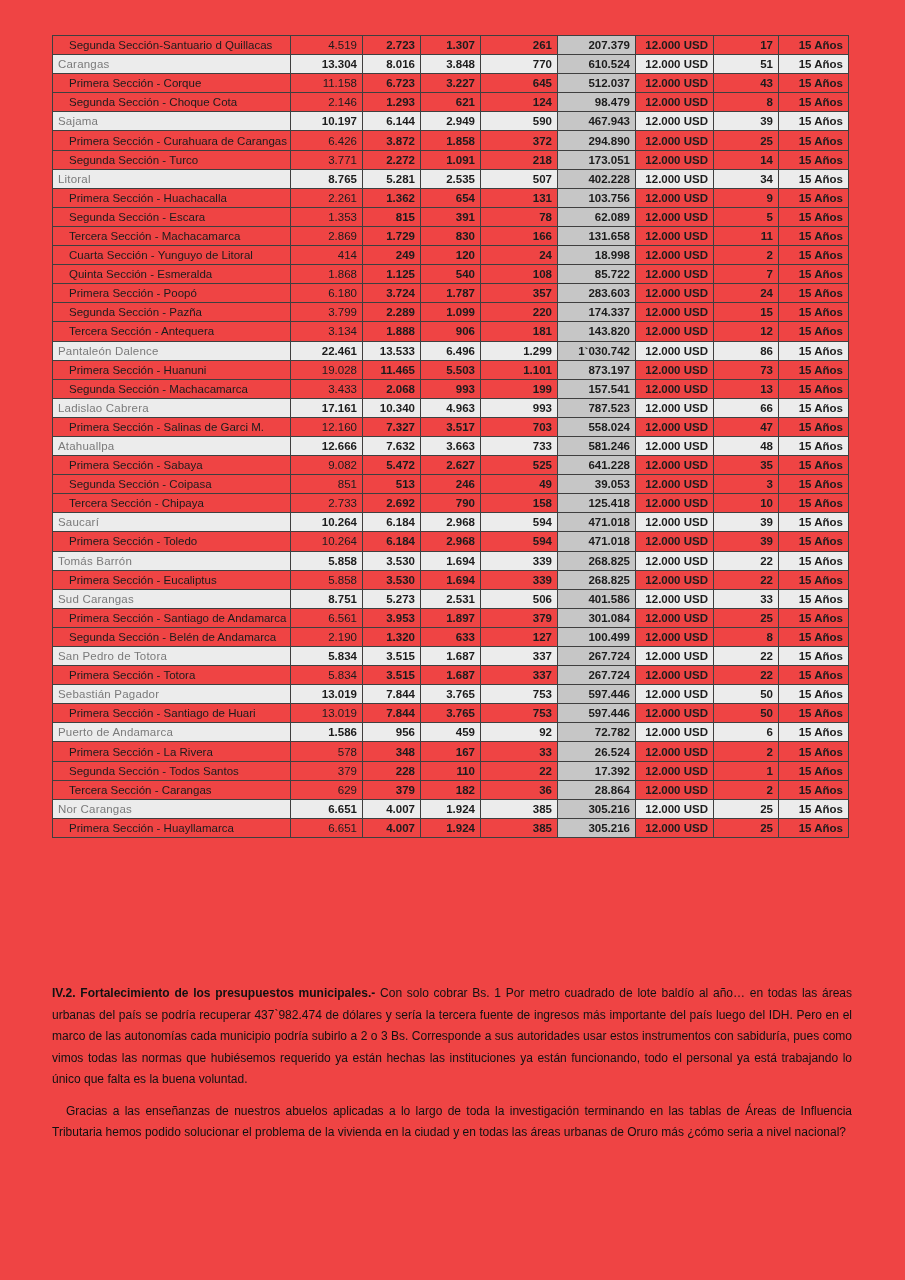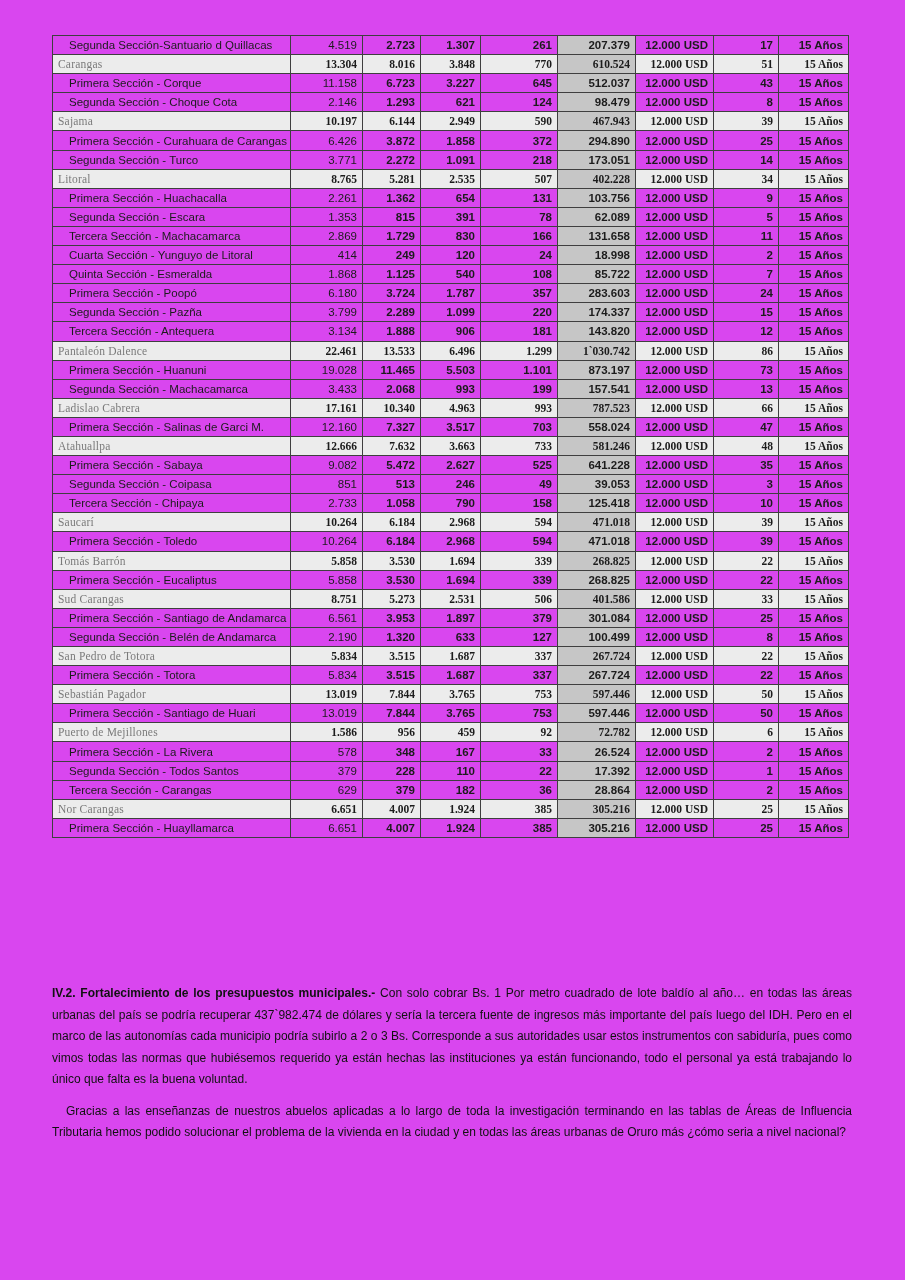--- a/index.html
+++ b/index.html
@@ -4,21 +4,21 @@
 <style>
   * { margin: 0; padding: 0; box-sizing: border-box; }
   html, body {
     width: 905px; height: 1280px;
     background: #ffffff;
     font-family: "Liberation Sans", sans-serif;
   }
   .page {
     position: relative;
     width: 905px; height: 1280px;
-    background: #d946ef;
+    background: #ef4444;
     overflow: hidden;
   }
 
   
   .table-wrap {
     position: absolute;
     left: 52px; top: 35px;
     width: 796px;
   }
   table.muni {
@@ -32,21 +32,21 @@
     height: 19.1px;
     font-size: 11.5px;
     padding: 0 5px 0 0;
     white-space: nowrap;
     overflow: hidden;
     color: #1c1c1c;
     vertical-align: middle;
   }
   tr.section td.c-name { padding-left: 16px; padding-right: 2px; color: #1c1c1c; }
   tr.province td.c-name { padding-left: 5px; padding-right: 2px; color: #7a7a7a; letter-spacing: 0.2px; }
-  tr.province { background: #ececec; font-family: Liberation Serif, serif; }
+  tr.province { background: #ececec; }
   tr.province td { font-weight: bold; }
   tr.province td.c-name { font-weight: normal; }
 
   td.c-num  { text-align: right; }
   td.c-v0   { text-align: right; font-weight: normal; }
   tr.province td.c-v0 { font-weight: bold; }
   td.c-v1, td.c-v2, td.c-v3 { text-align: right; font-weight: bold; }
   td.c-v4   { text-align: right; font-weight: bold; background: #c6c6c6;
               border-left: 1px solid #2a2a2a; border-right: 1px solid #2a2a2a; }
   td.c-v5   { font-weight: bold; padding-right: 0; }
@@ -346,21 +346,21 @@
             <td class="c-num c-v2">246</td>
             <td class="c-num c-v3">49</td>
             <td class="c-num c-v4">39.053</td>
             <td class="c-num c-v5">12.000 USD</td>
             <td class="c-num c-v6">3</td>
             <td class="c-num c-v7">15 Años</td>
           </tr>
           <tr class="section">
             <td class="c-name">Tercera Sección - Chipaya</td>
             <td class="c-num c-v0">2.733</td>
-            <td class="c-num c-v1">1.058</td>
+            <td class="c-num c-v1">2.692</td>
             <td class="c-num c-v2">790</td>
             <td class="c-num c-v3">158</td>
             <td class="c-num c-v4">125.418</td>
             <td class="c-num c-v5">12.000 USD</td>
             <td class="c-num c-v6">10</td>
             <td class="c-num c-v7">15 Años</td>
           </tr>
           <tr class="province">
             <td class="c-name">Saucarí</td>
             <td class="c-num c-v0">10.264</td>
@@ -476,21 +476,21 @@
             <td class="c-num c-v0">13.019</td>
             <td class="c-num c-v1">7.844</td>
             <td class="c-num c-v2">3.765</td>
             <td class="c-num c-v3">753</td>
             <td class="c-num c-v4">597.446</td>
             <td class="c-num c-v5">12.000 USD</td>
             <td class="c-num c-v6">50</td>
             <td class="c-num c-v7">15 Años</td>
           </tr>
           <tr class="province">
-            <td class="c-name">Puerto de Mejillones</td>
+            <td class="c-name">Puerto de Andamarca</td>
             <td class="c-num c-v0">1.586</td>
             <td class="c-num c-v1">956</td>
             <td class="c-num c-v2">459</td>
             <td class="c-num c-v3">92</td>
             <td class="c-num c-v4">72.782</td>
             <td class="c-num c-v5">12.000 USD</td>
             <td class="c-num c-v6">6</td>
             <td class="c-num c-v7">15 Años</td>
           </tr>
           <tr class="section">

